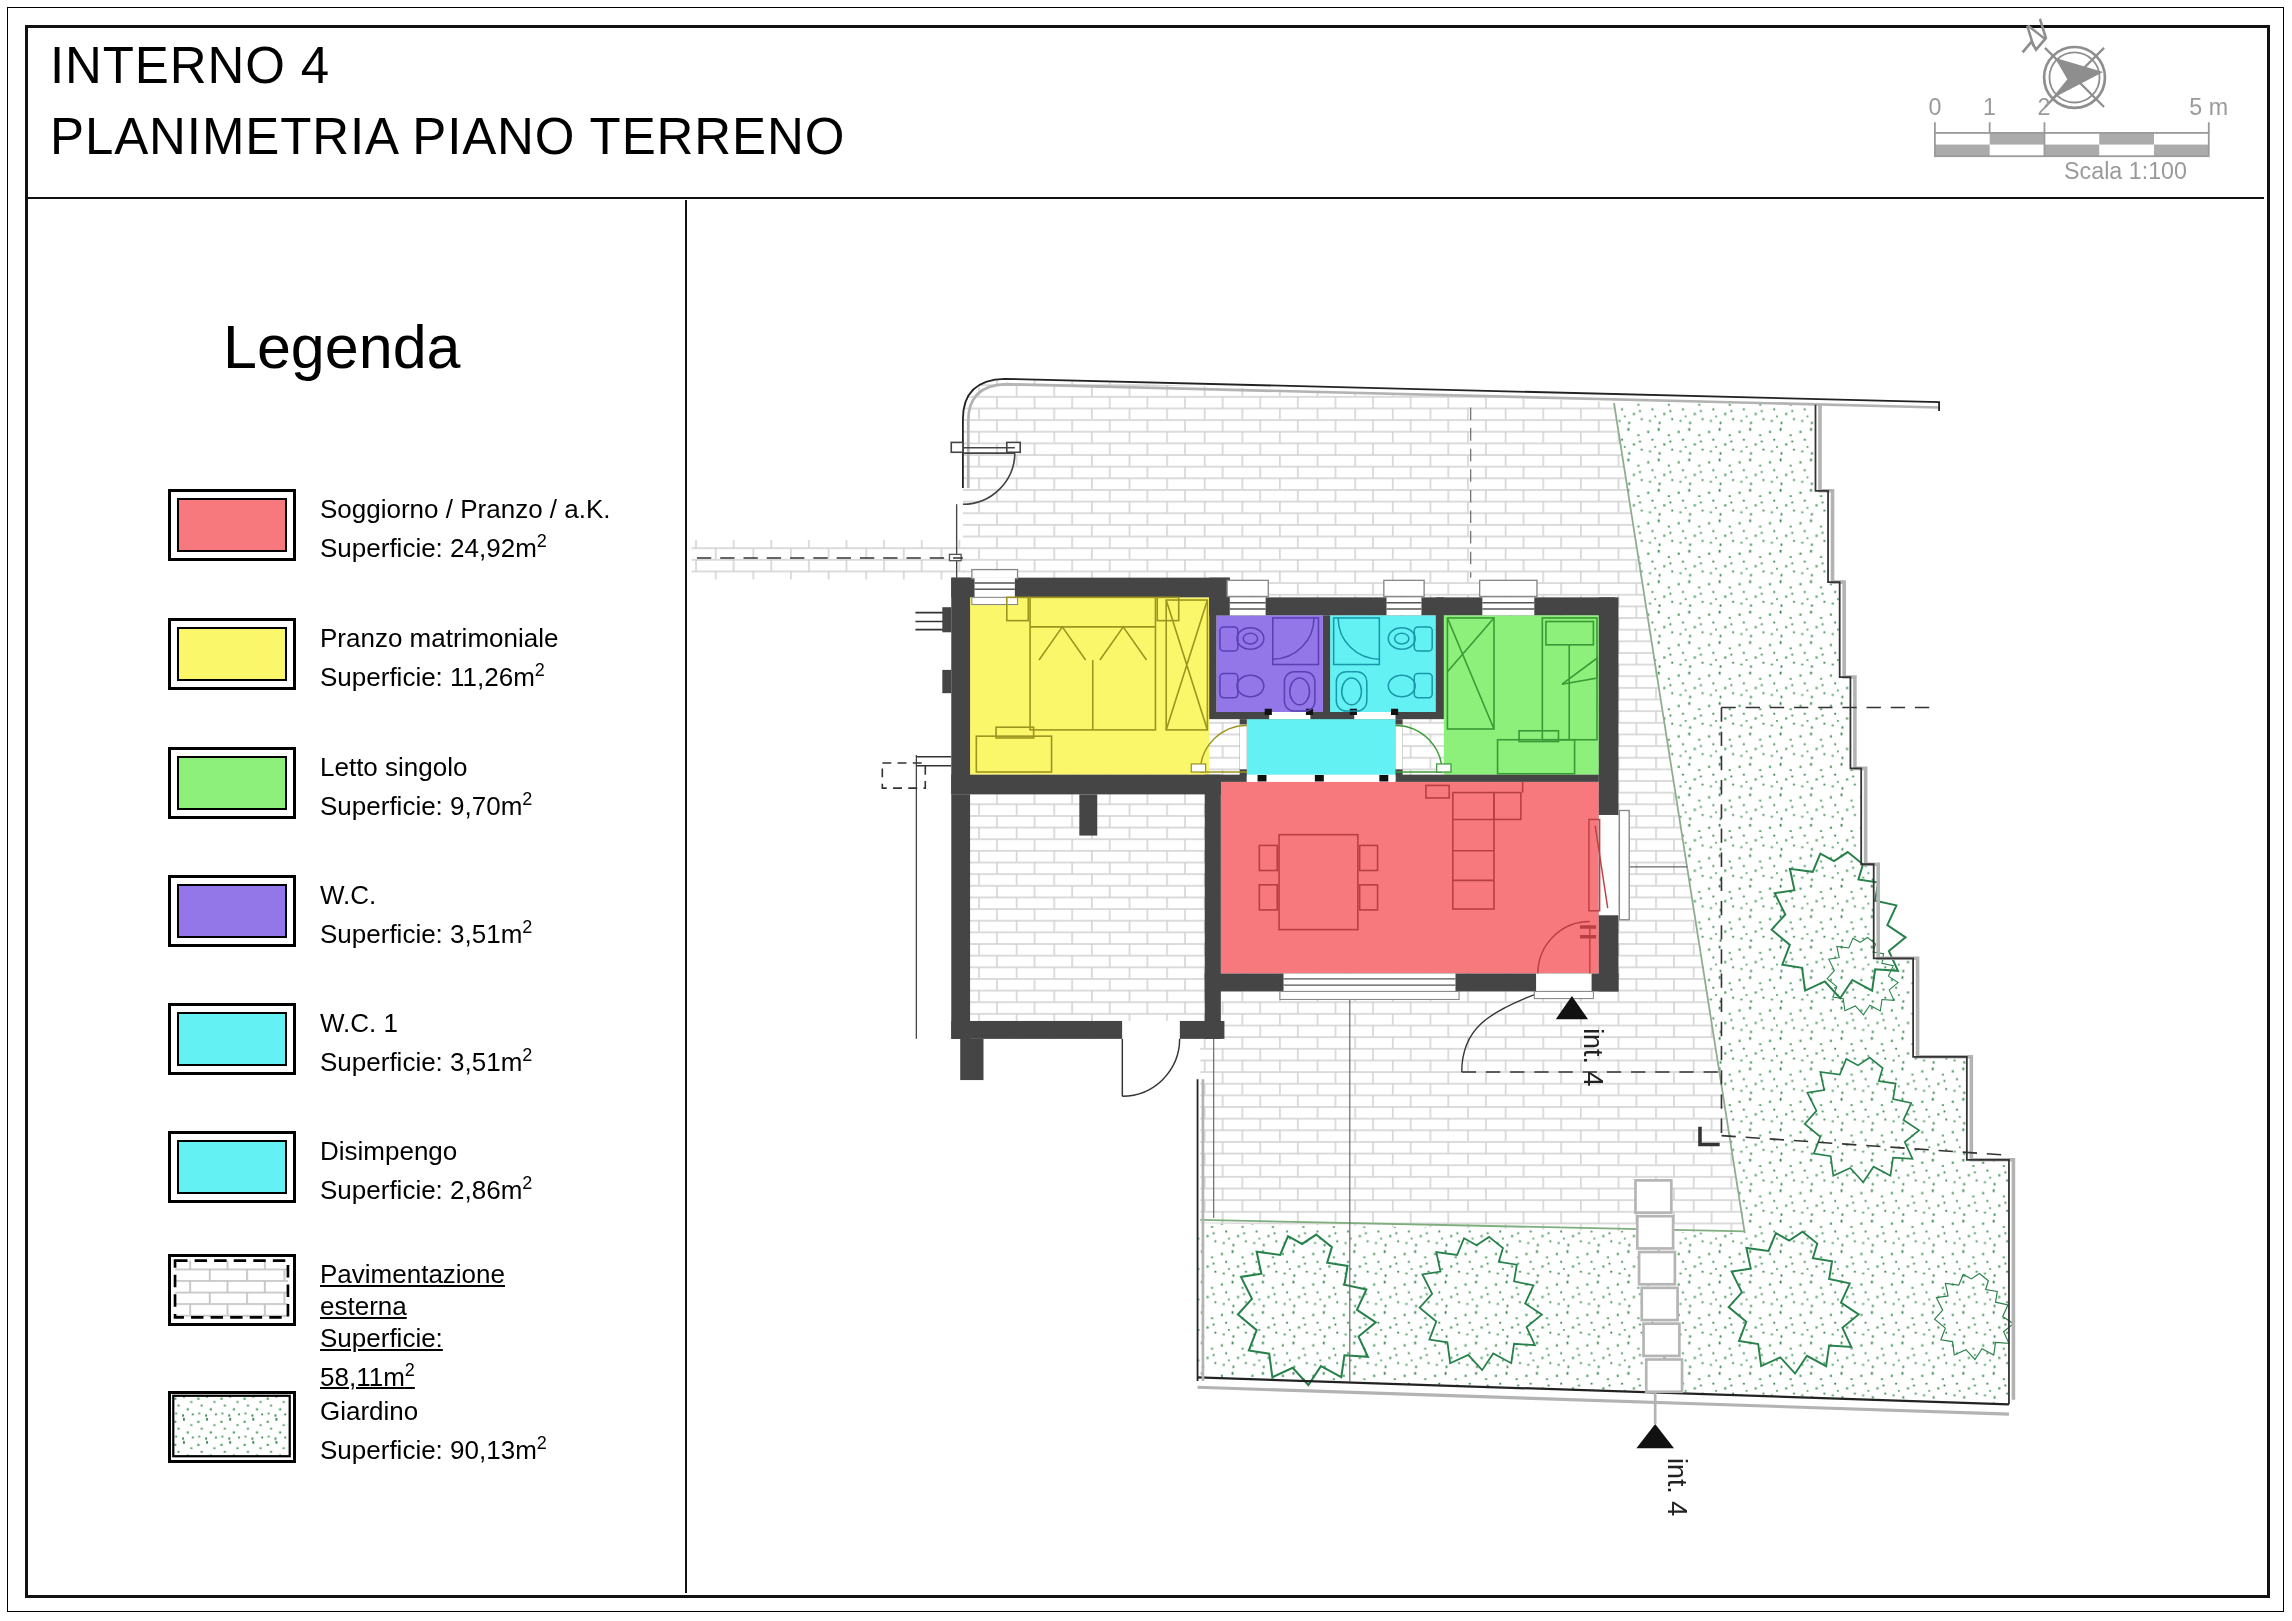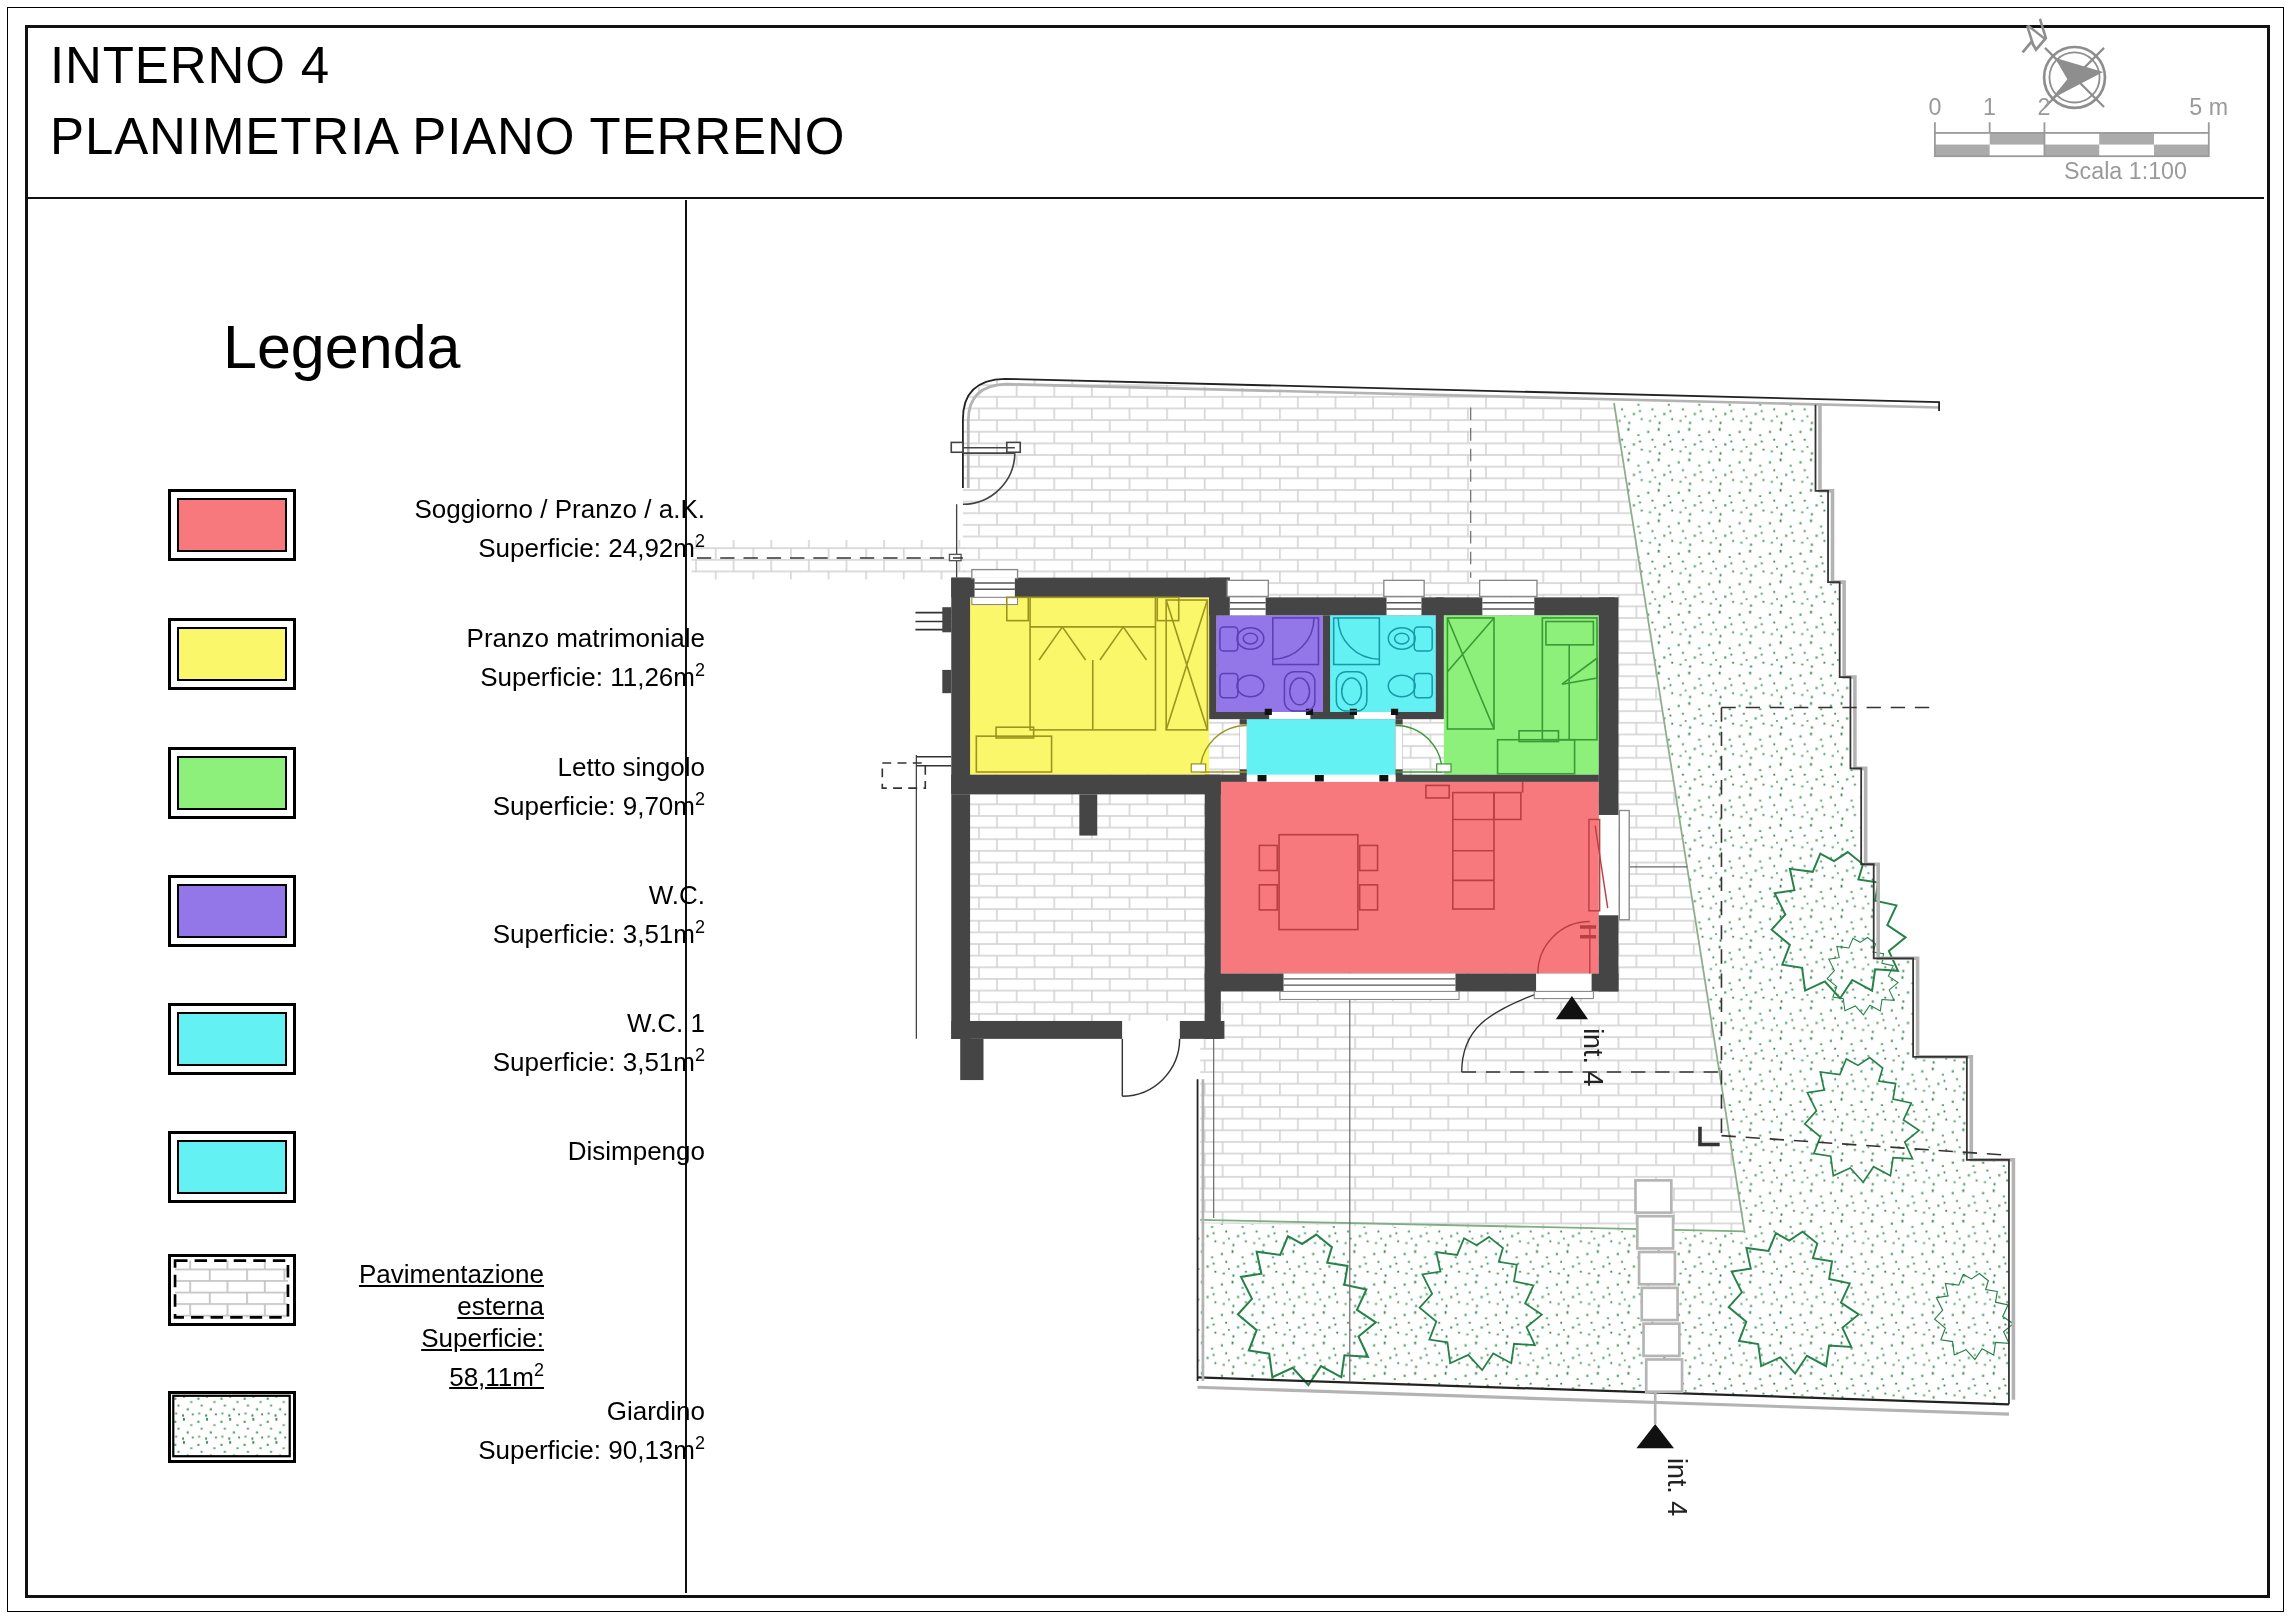--- a/index.html
+++ b/index.html
@@ -8,21 +8,21 @@
   .inner-frame{position:absolute;left:25px;top:25px;width:2239px;height:1567px;border:3.6px solid #111;}
   .title-sep{position:absolute;left:27px;top:197px;width:2237px;height:0;border-top:2.7px solid #111;}
   .panel-divider{position:absolute;left:685px;top:200px;width:0;height:1393px;border-left:2.7px solid #111;}
   .title-line1{position:absolute;left:50px;top:36px;font-size:51px;letter-spacing:0.9px;}
   .title-line2{position:absolute;left:50px;top:107px;font-size:51px;letter-spacing:0.9px;}
   .legend-heading{position:absolute;left:183px;top:312px;font-size:61px;margin-left:40px;}
   .legend-row{position:absolute;left:168px;}
   .swatch{position:absolute;left:0;top:0;width:128px;height:72px;border:3.6px solid #000;background:#fff;box-sizing:border-box;}
   .swatch-inner{position:absolute;left:6.3px;top:6.3px;right:6.3px;bottom:6.3px;border:2.7px solid #000;box-sizing:border-box;}
   .swatch svg{position:absolute;left:0;top:0;}
-  .legend-text{position:absolute;left:152px;top:3.6px;width:385px;font-size:26px;line-height:32px;text-align:right;}
+  .legend-text{position:absolute;left:152px;top:3.6px;width:385px;font-size:26px;line-height:32px;}
   .legend-row.narrow .legend-text{width:224px;text-decoration:underline;}
   .legend-text sup{font-size:18px;}
   .hdr-svg{position:absolute;left:1908px;top:12.5px;}
 </style>
 </head>
 <body>
 
 <div class="page">
 
   <svg width="2293" height="1621" viewBox="0 0 2560 1810" style="position:absolute;left:0;top:0;">
@@ -372,20 +372,21 @@
       <div><span>Superficie: 3,51m</span><sup>2</sup></div>
     </div>
   </div>
 
   <div class="legend-row" style="top:1131px;">
     <div class="swatch">
         <div class="swatch-inner" style="background: rgb(99, 241, 244);"></div>
       </div>
     <div class="legend-text">
       <div>Disimpengo</div>
+      <div><span>Superficie: 2,86m</span><sup>2</sup></div>
     </div>
   </div>
 
   <div class="legend-row narrow" style="top:1254px;">
     <div class="swatch">
       <svg width="121" height="64" viewBox="0 0 135 72">
         <defs>
           <pattern id="brickSw" width="42" height="26" patternUnits="userSpaceOnUse">
             <path d="M0 1 H42 M0 14 H42 M21 1 V14 M1 14 V26" stroke="#C4C4C4" stroke-width="2" fill="none"></path>
           </pattern>

